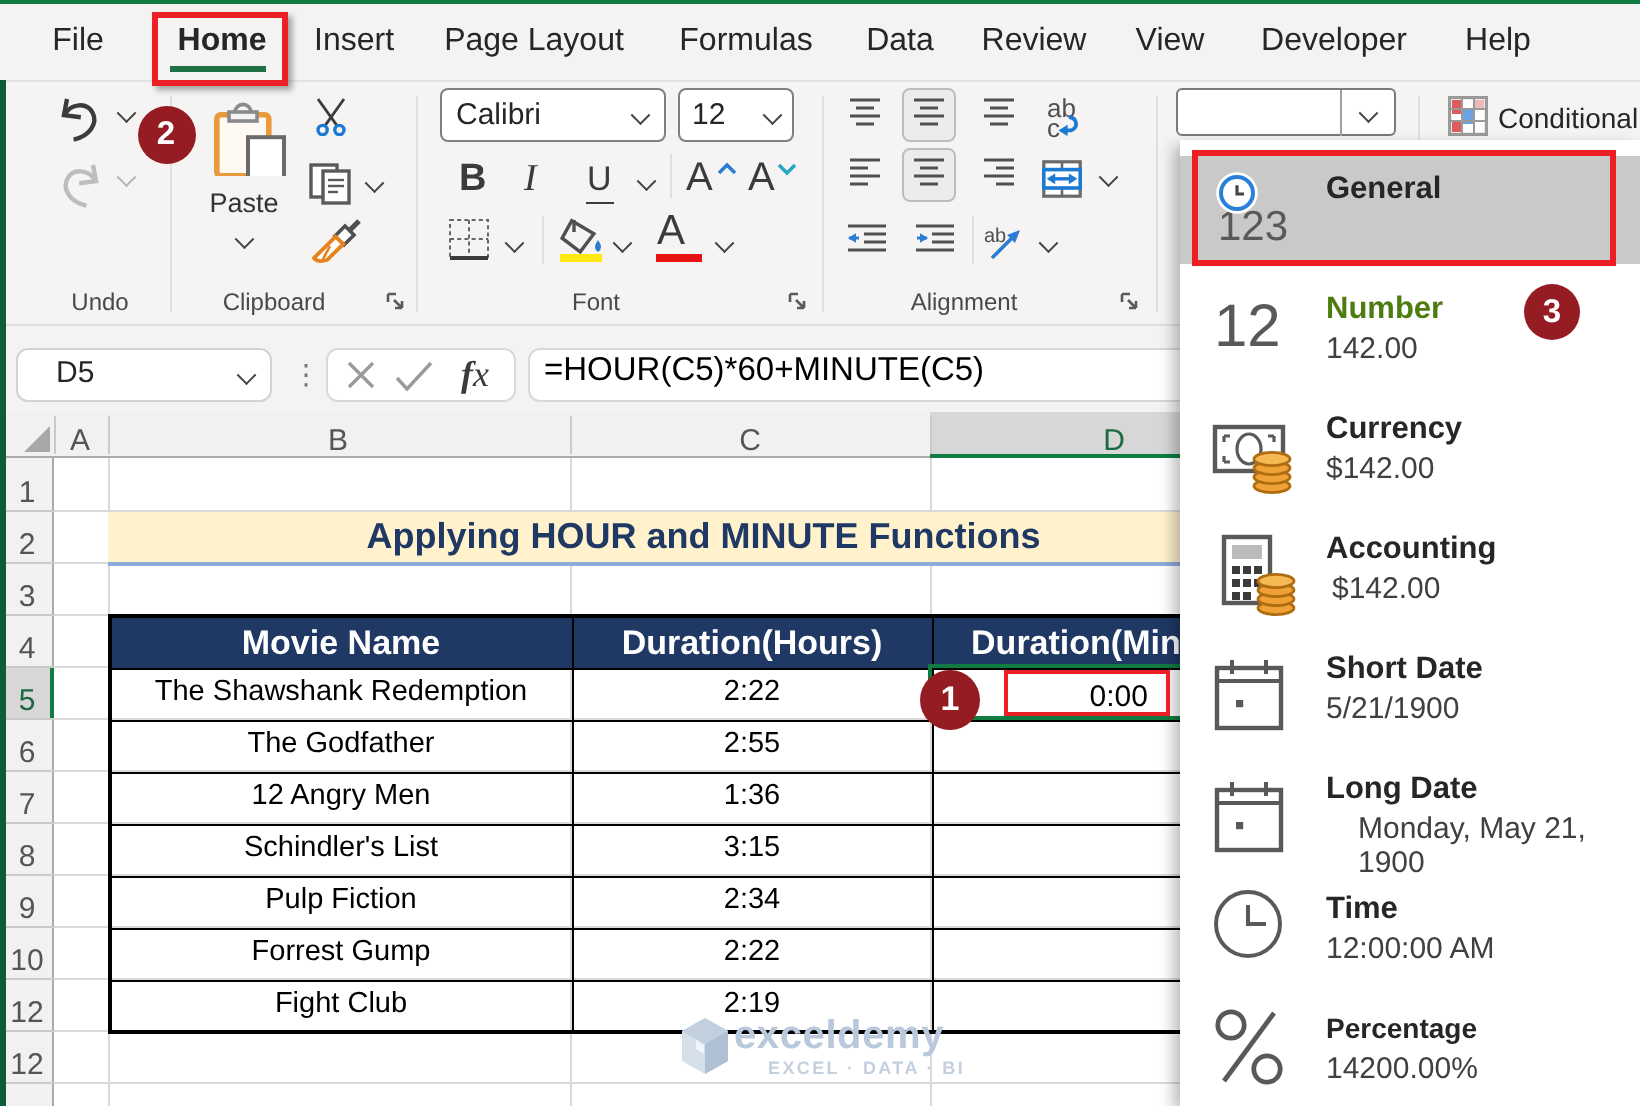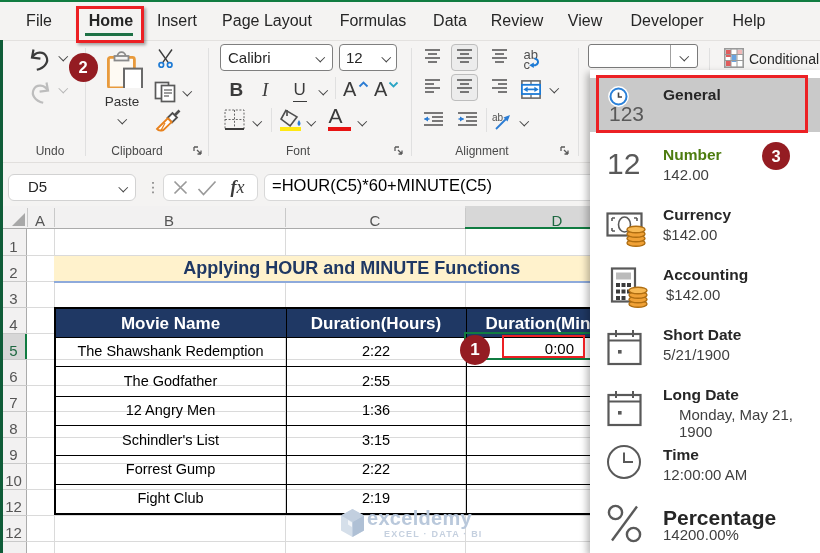--- a/index.html
+++ b/index.html
@@ -374,20 +374,25 @@
             <td style="border:1px solid #000;padding:0;"></td>
           </tr>
       <tr style="height:26px;font-size:14.5px;">
             <td style="border:1px solid #000;text-align:center;padding:0 0 1.5px 0;">12 Angry Men</td>
             <td style="border:1px solid #000;text-align:center;padding:0 0 1.5px 0;">1:36</td>
             <td style="border:1px solid #000;padding:0;"></td>
           </tr>
       <tr style="height:26px;font-size:14.5px;">
             <td style="border:1px solid #000;text-align:center;padding:0 0 1.5px 0;">Schindler's List</td>
             <td style="border:1px solid #000;text-align:center;padding:0 0 1.5px 0;">3:15</td>
+            <td style="border:1px solid #000;padding:0;"></td>
+          </tr>
+      <tr style="height:26px;font-size:14.5px;">
+            <td style="border:1px solid #000;text-align:center;padding:0 0 1.5px 0;">Pulp Fiction</td>
+            <td style="border:1px solid #000;text-align:center;padding:0 0 1.5px 0;">2:34</td>
             <td style="border:1px solid #000;padding:0;"></td>
           </tr>
       <tr style="height:26px;font-size:14.5px;">
             <td style="border:1px solid #000;text-align:center;padding:0 0 1.5px 0;margin-left:48px;">Forrest Gump</td>
             <td style="border:1px solid #000;text-align:center;padding:0 0 1.5px 0;">2:22</td>
             <td style="border:1px solid #000;padding:0;"></td>
           </tr>
       <tr style="height:26px;font-size:14.5px;">
             <td style="border:1px solid #000;text-align:center;padding:0 0 1.5px 0;">Fight Club</td>
             <td style="border:1px solid #000;text-align:center;padding:0 0 1.5px 0;">2:19</td>
@@ -493,21 +498,21 @@
       <path d="M18 8.5 L18 18 L27 18" fill="none" stroke="#595959" stroke-width="2"></path>
     </svg>
     <div class="abs" style="left:73px;top:375.7px;font-size:15.5px;font-weight:bold;color:#262626;">Time</div>
     <div class="abs" style="left:73px;top:396px;font-size:15px;color:#404040;">12:00:00 AM</div>
 
     <svg class="abs" style="left:17px;top:434px;" width="35" height="39" viewBox="0 0 35 39">
       <circle cx="8.5" cy="8.5" r="6.6" fill="none" stroke="#595959" stroke-width="2.4"></circle>
       <circle cx="26.5" cy="30.5" r="6.6" fill="none" stroke="#595959" stroke-width="2.4"></circle>
       <line x1="30" y1="2.5" x2="5" y2="36.5" stroke="#595959" stroke-width="2.4"></line>
     </svg>
-    <div class="abs" style="left:73px;top:435.7px;font-size:21px;font-weight:bold;color:#262626;">Percentage</div>
+    <div class="abs" style="left:73px;top:435.7px;font-size:14px;font-weight:bold;color:#262626;">Percentage</div>
     <div class="abs" style="left:73px;top:456px;font-size:15px;color:#404040;">14200.00%</div>
   </div>
 
   <div id="annot" style="position:absolute;left:0;top:0;width:820px;height:553px;z-index:60;pointer-events:none;">
 
     <div class="abs" style="left:76px;top:5.5px;width:67.5px;height:37.5px;border:3.4px solid #EC2024;box-sizing:border-box;box-shadow:2px 2px 3px rgba(0,0,0,0.35);"></div>
 
     <div class="abs" style="left:596px;top:75px;width:212px;height:58px;border:3.2px solid #EC2024;box-sizing:border-box;"></div>
 
     <div class="abs" style="left:502px;top:334.5px;width:83px;height:23.5px;border:2.8px solid #EC2024;box-sizing:border-box;"></div>

